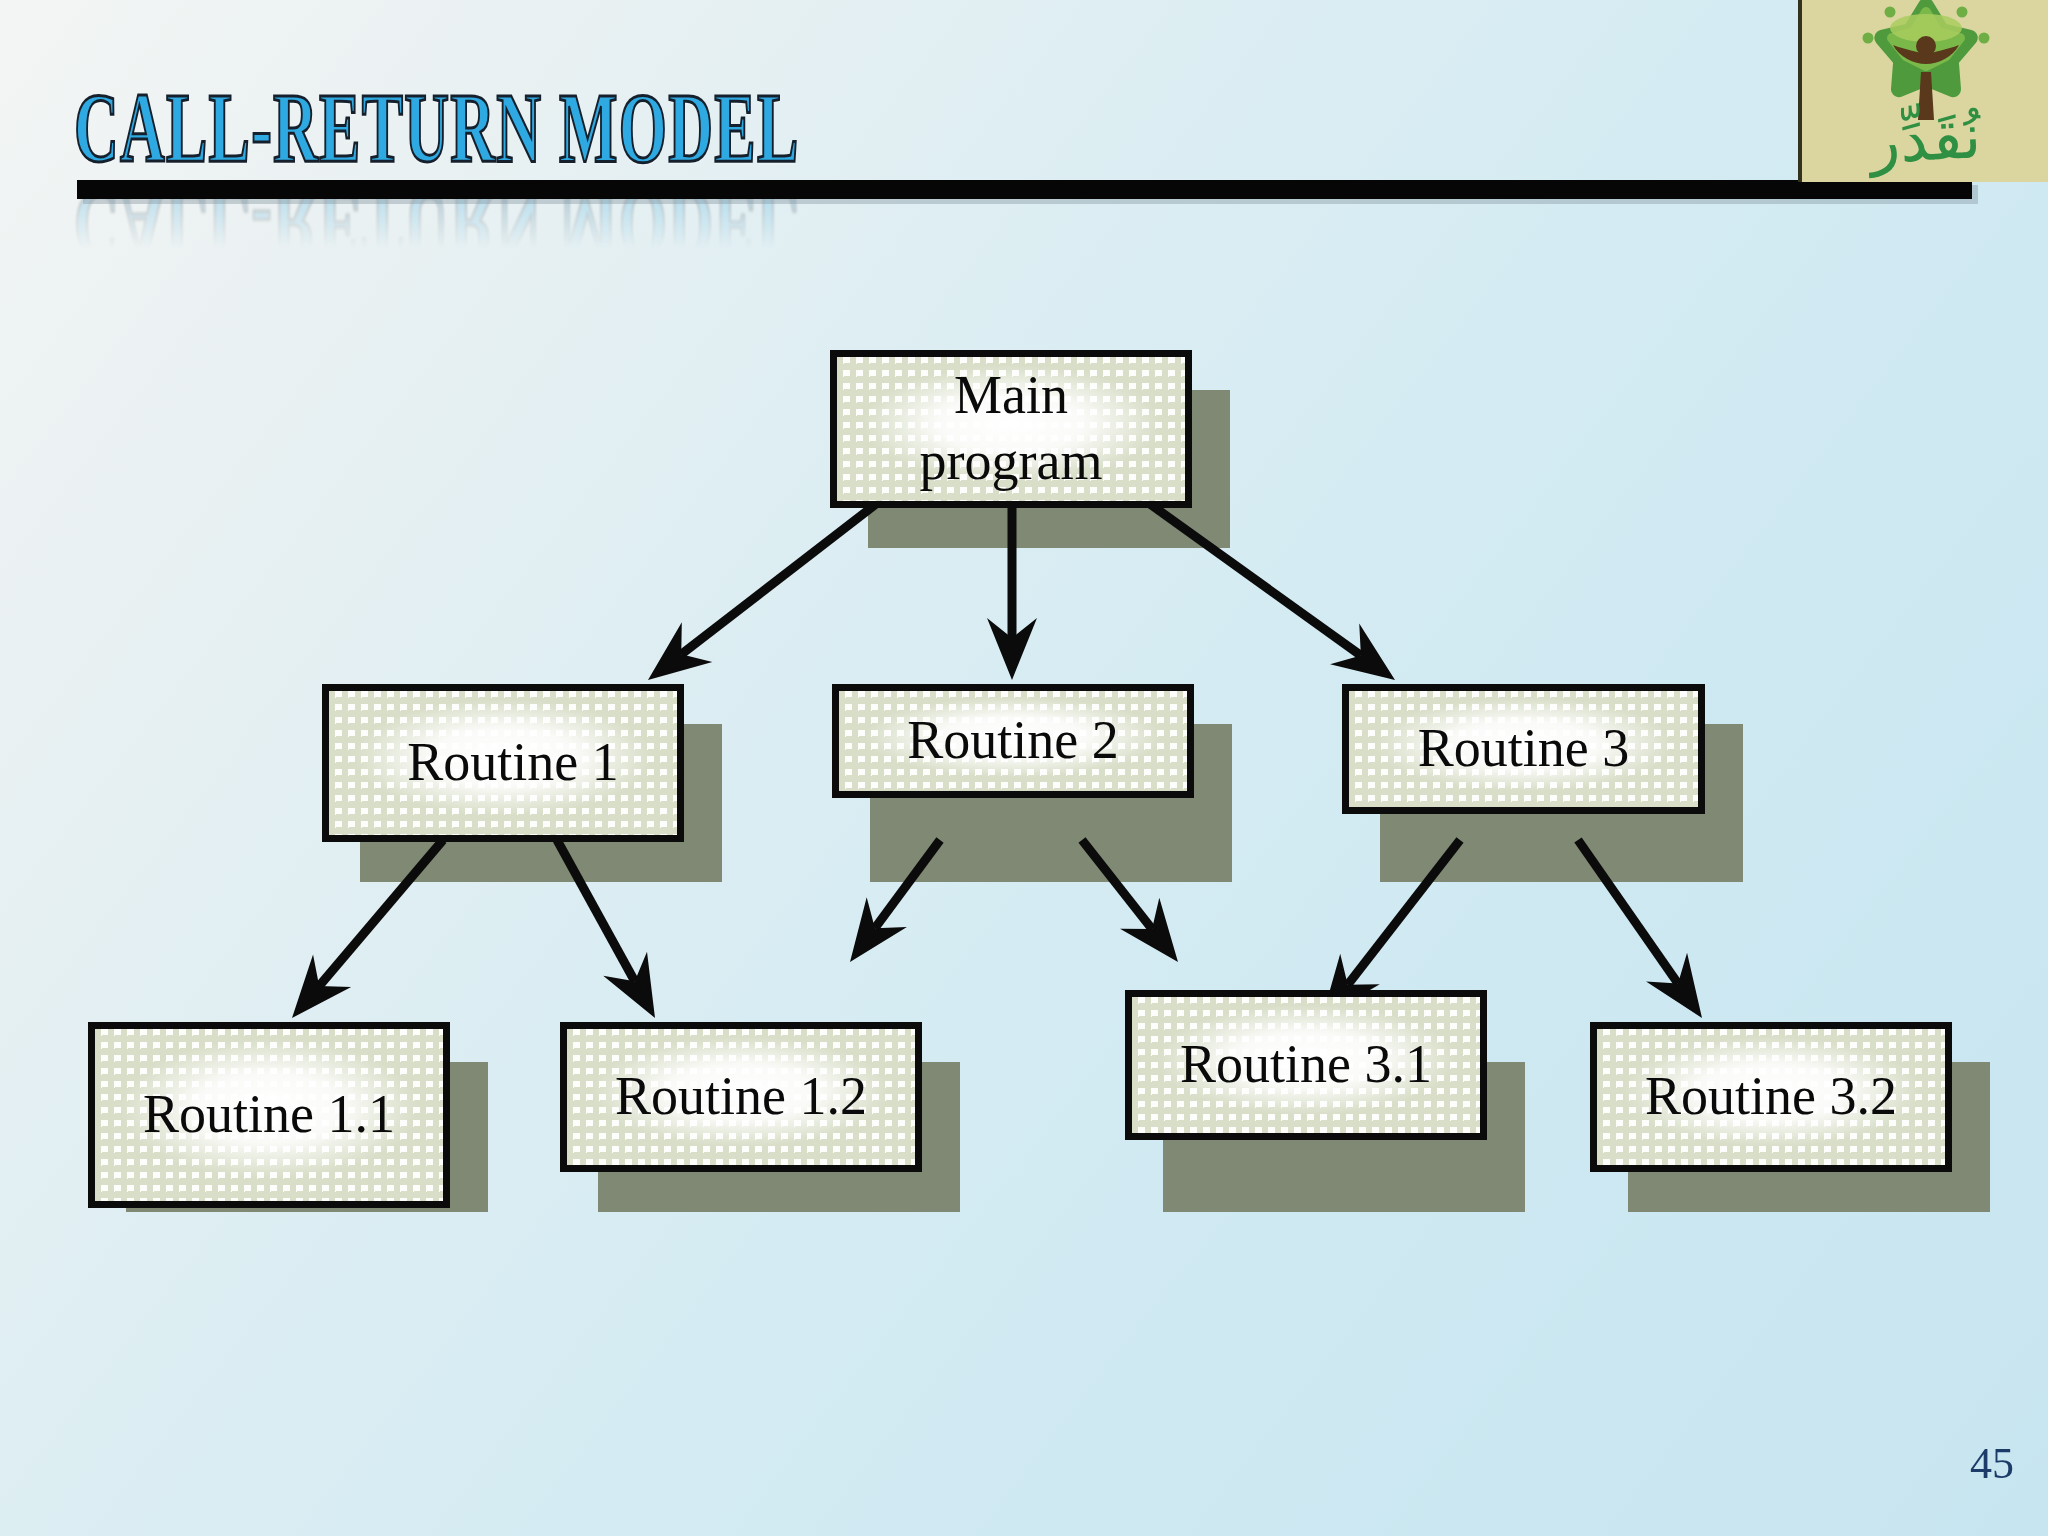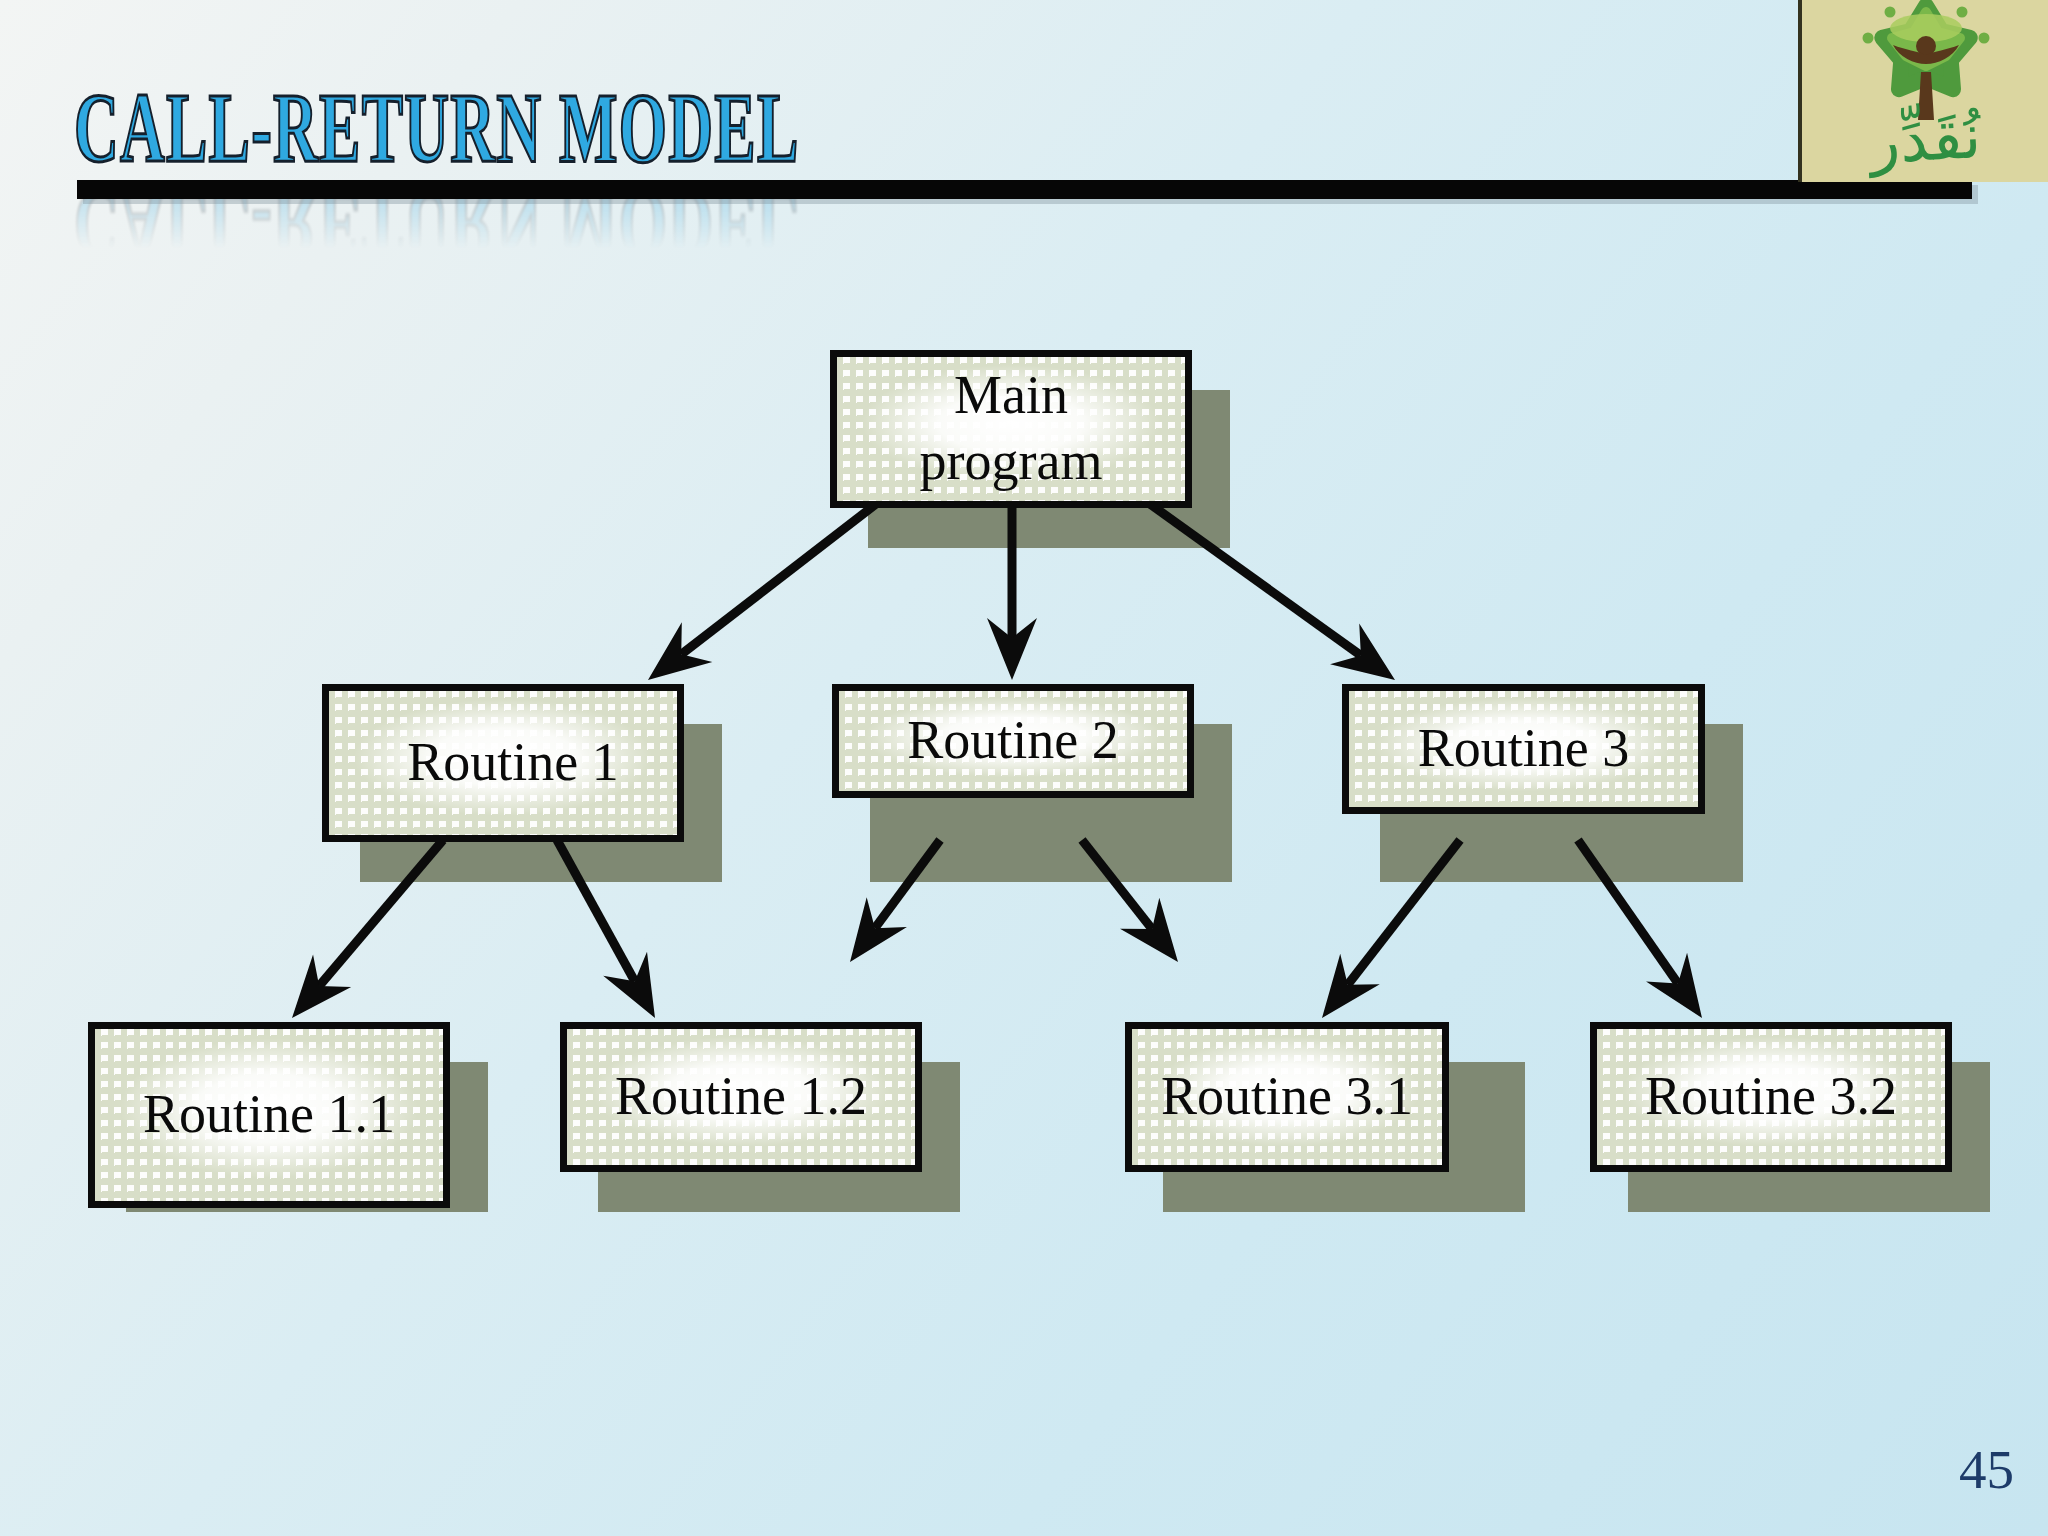--- a/index.html
+++ b/index.html
@@ -51,21 +51,21 @@
       conic-gradient(rgba(255,255,255,.95) 0% 25%,rgba(255,255,255,0) 25% 100%);
     background-size:100% 100%,13px 13px;
     display:flex;align-items:center;justify-content:center;text-align:center;
     font-family:"Liberation Serif",serif;font-size:54px;color:#0a0a0a;
     line-height:1.22;white-space:pre-line;
   }
 
   
   .page-num{
     position:absolute;right:34px;top:1438px;z-index:3;
-    font-family:"Liberation Serif",serif;font-size:55px;color:#1d3b69;
+    font-family:"Liberation Serif",serif;font-size:44px;color:#1d3b69;
   }
 </style>
 </head>
 <body>
 
 <div class="slide">
 
   <div class="title-zone">
     <div class="slide-title">CALL-RETURN MODEL</div>
     <div class="title-reflection" aria-hidden="true">CALL-RETURN MODEL</div>
@@ -124,19 +124,19 @@
         <polygon points="1702,1018 1646.047284093267,981.4173048742929 1677.9926063237547,983.5377735937769 1687.0737441006754,952.8370743073343" fill="#0b0b0b"></polygon>
       </svg>
 
   <div class="node" style="left: 830px; top: 350px; width: 362px; height: 158px;">Main
 program</div>
       <div class="node" style="left: 322px; top: 684px; width: 362px; height: 158px; padding-left: 20px;">Routine 1</div>
       <div class="node" style="left: 832px; top: 684px; width: 362px; height: 114px;">Routine 2</div>
       <div class="node" style="left: 1342px; top: 684px; width: 363px; height: 130px;">Routine 3</div>
       <div class="node" style="left: 88px; top: 1022px; width: 362px; height: 186px;">Routine 1.1</div>
       <div class="node" style="left: 560px; top: 1022px; width: 362px; height: 150px;">Routine 1.2</div>
-      <div class="node" style="left: 1125px; top: 1022px; width: 324px; height: 150px;">Routine 3.1</div>
+      <div class="node" style="left: 1125px; top: 990px; width: 362px; height: 150px;">Routine 3.1</div>
       <div class="node" style="left: 1590px; top: 1022px; width: 362px; height: 150px;">Routine 3.2</div>
     </div>
 
   <div class="page-num">45</div>
 
 </div>
 
 </body></html>

